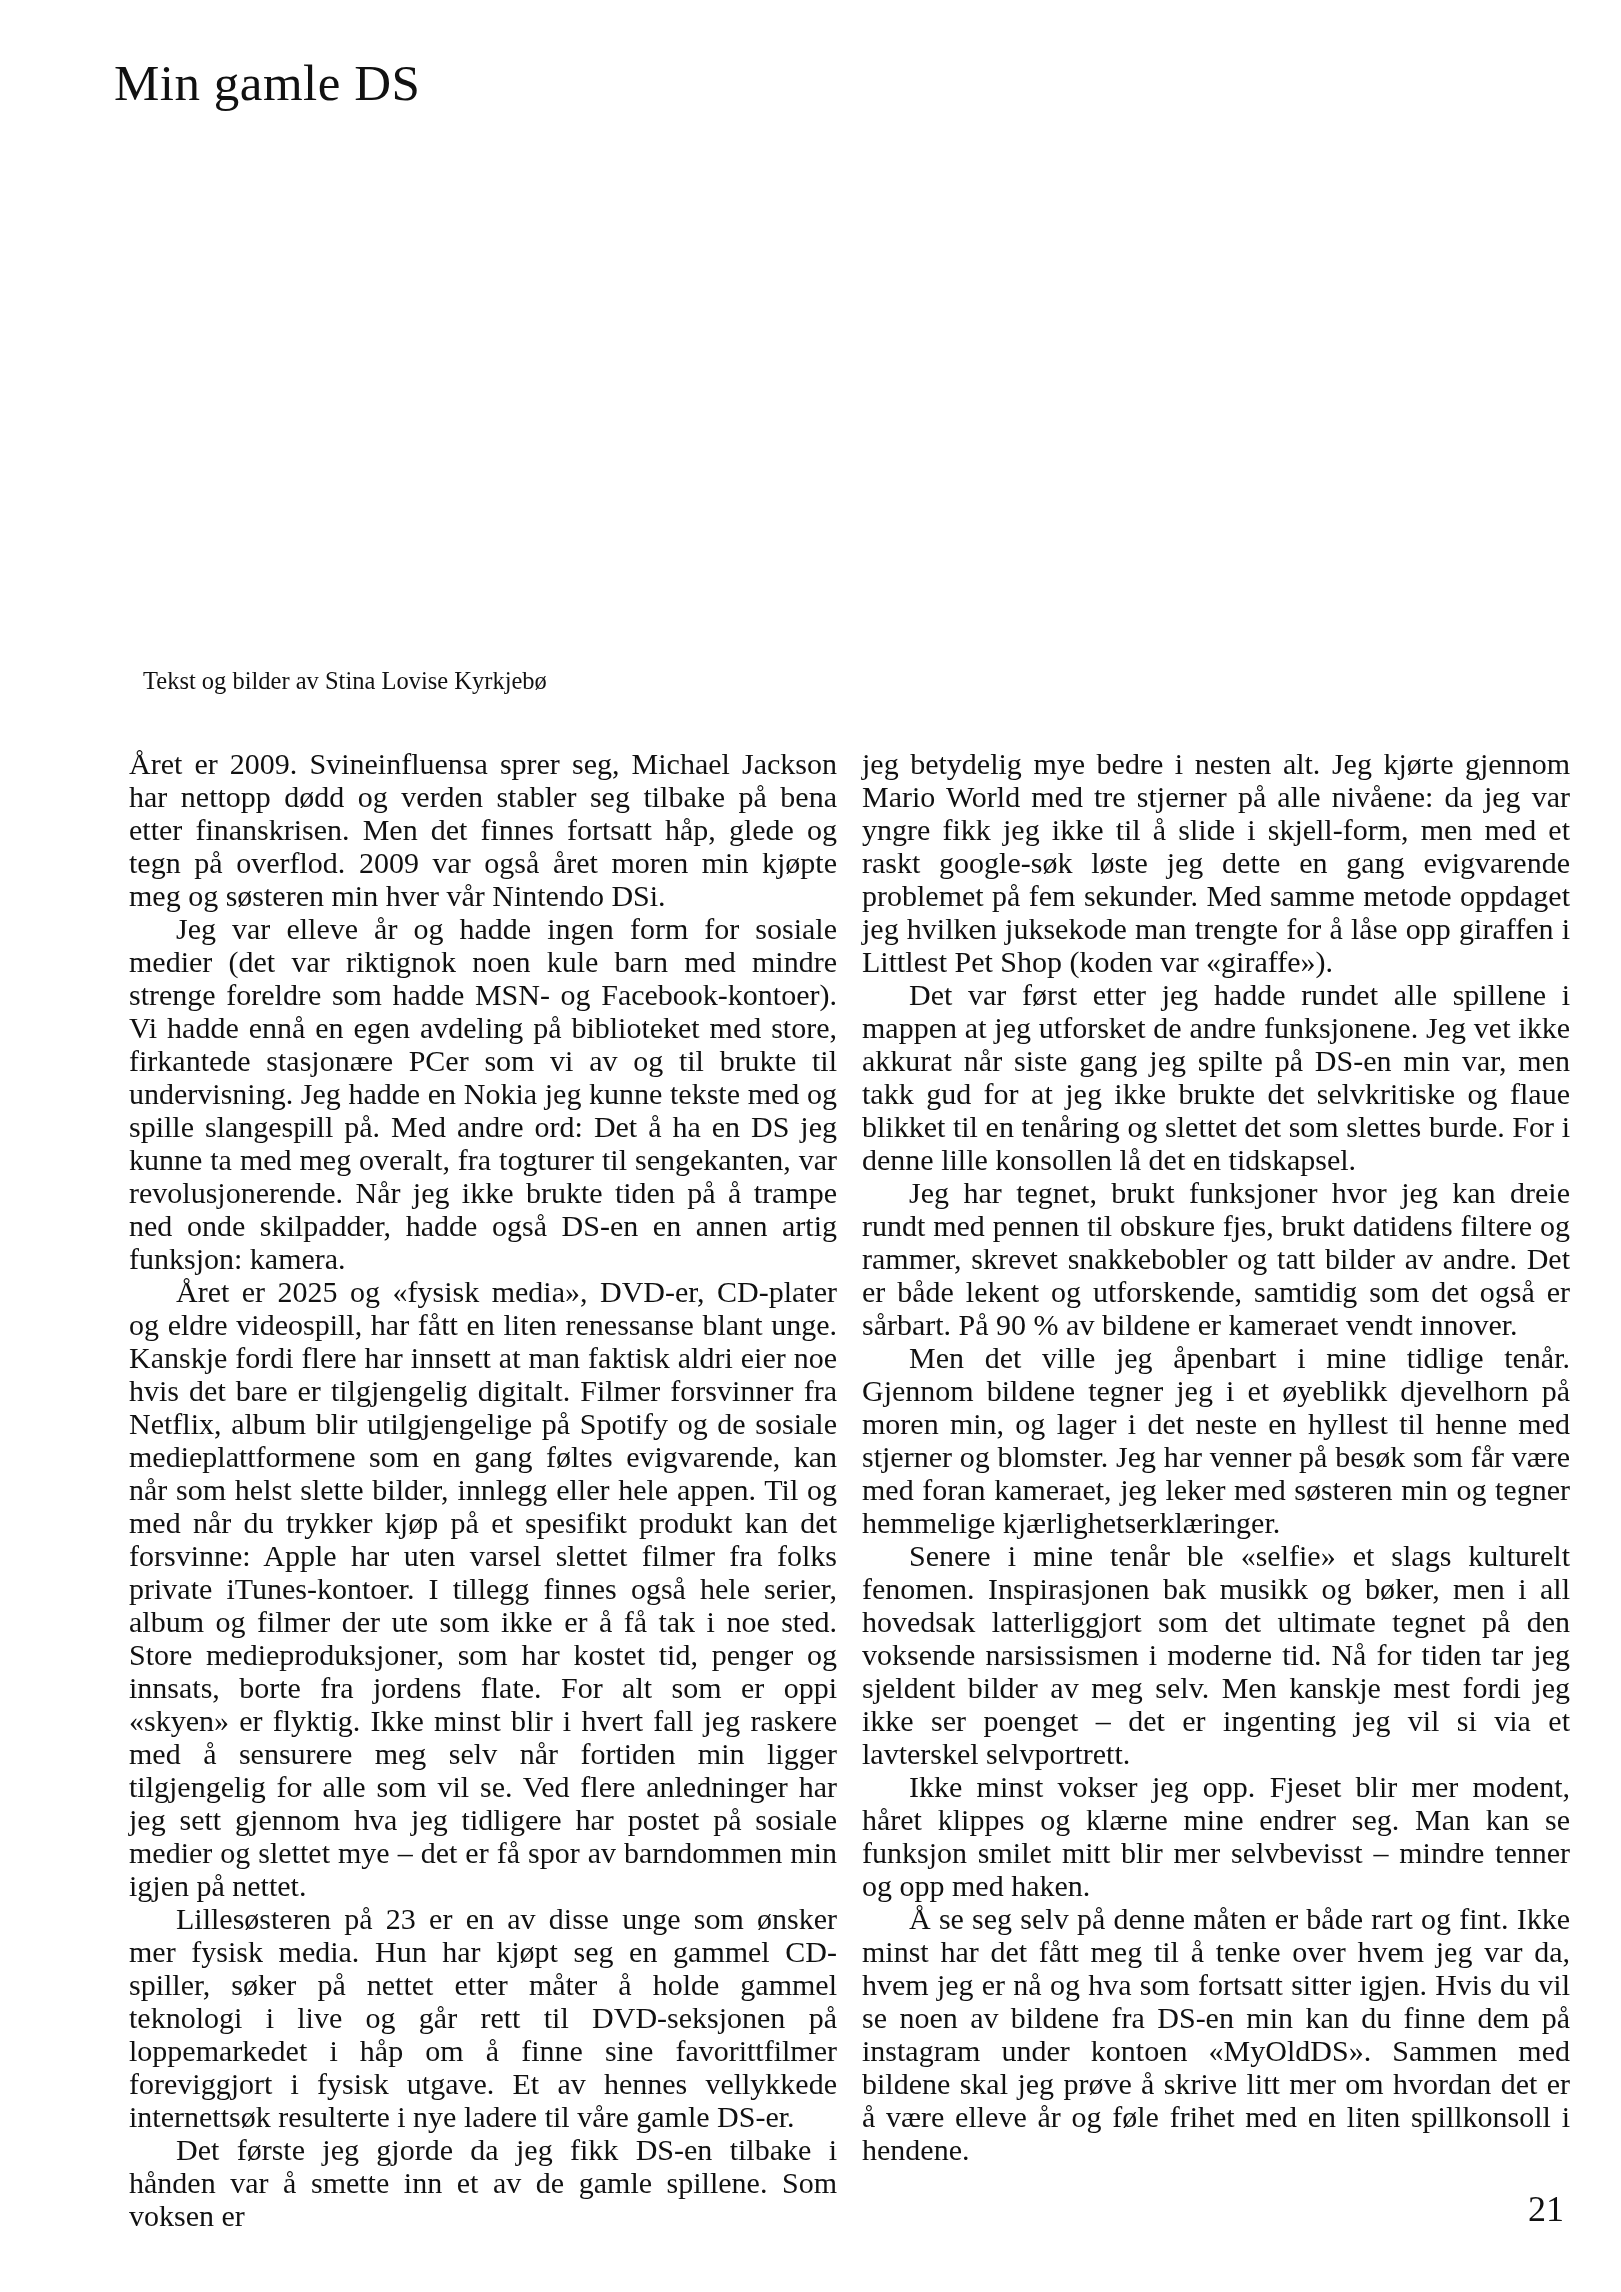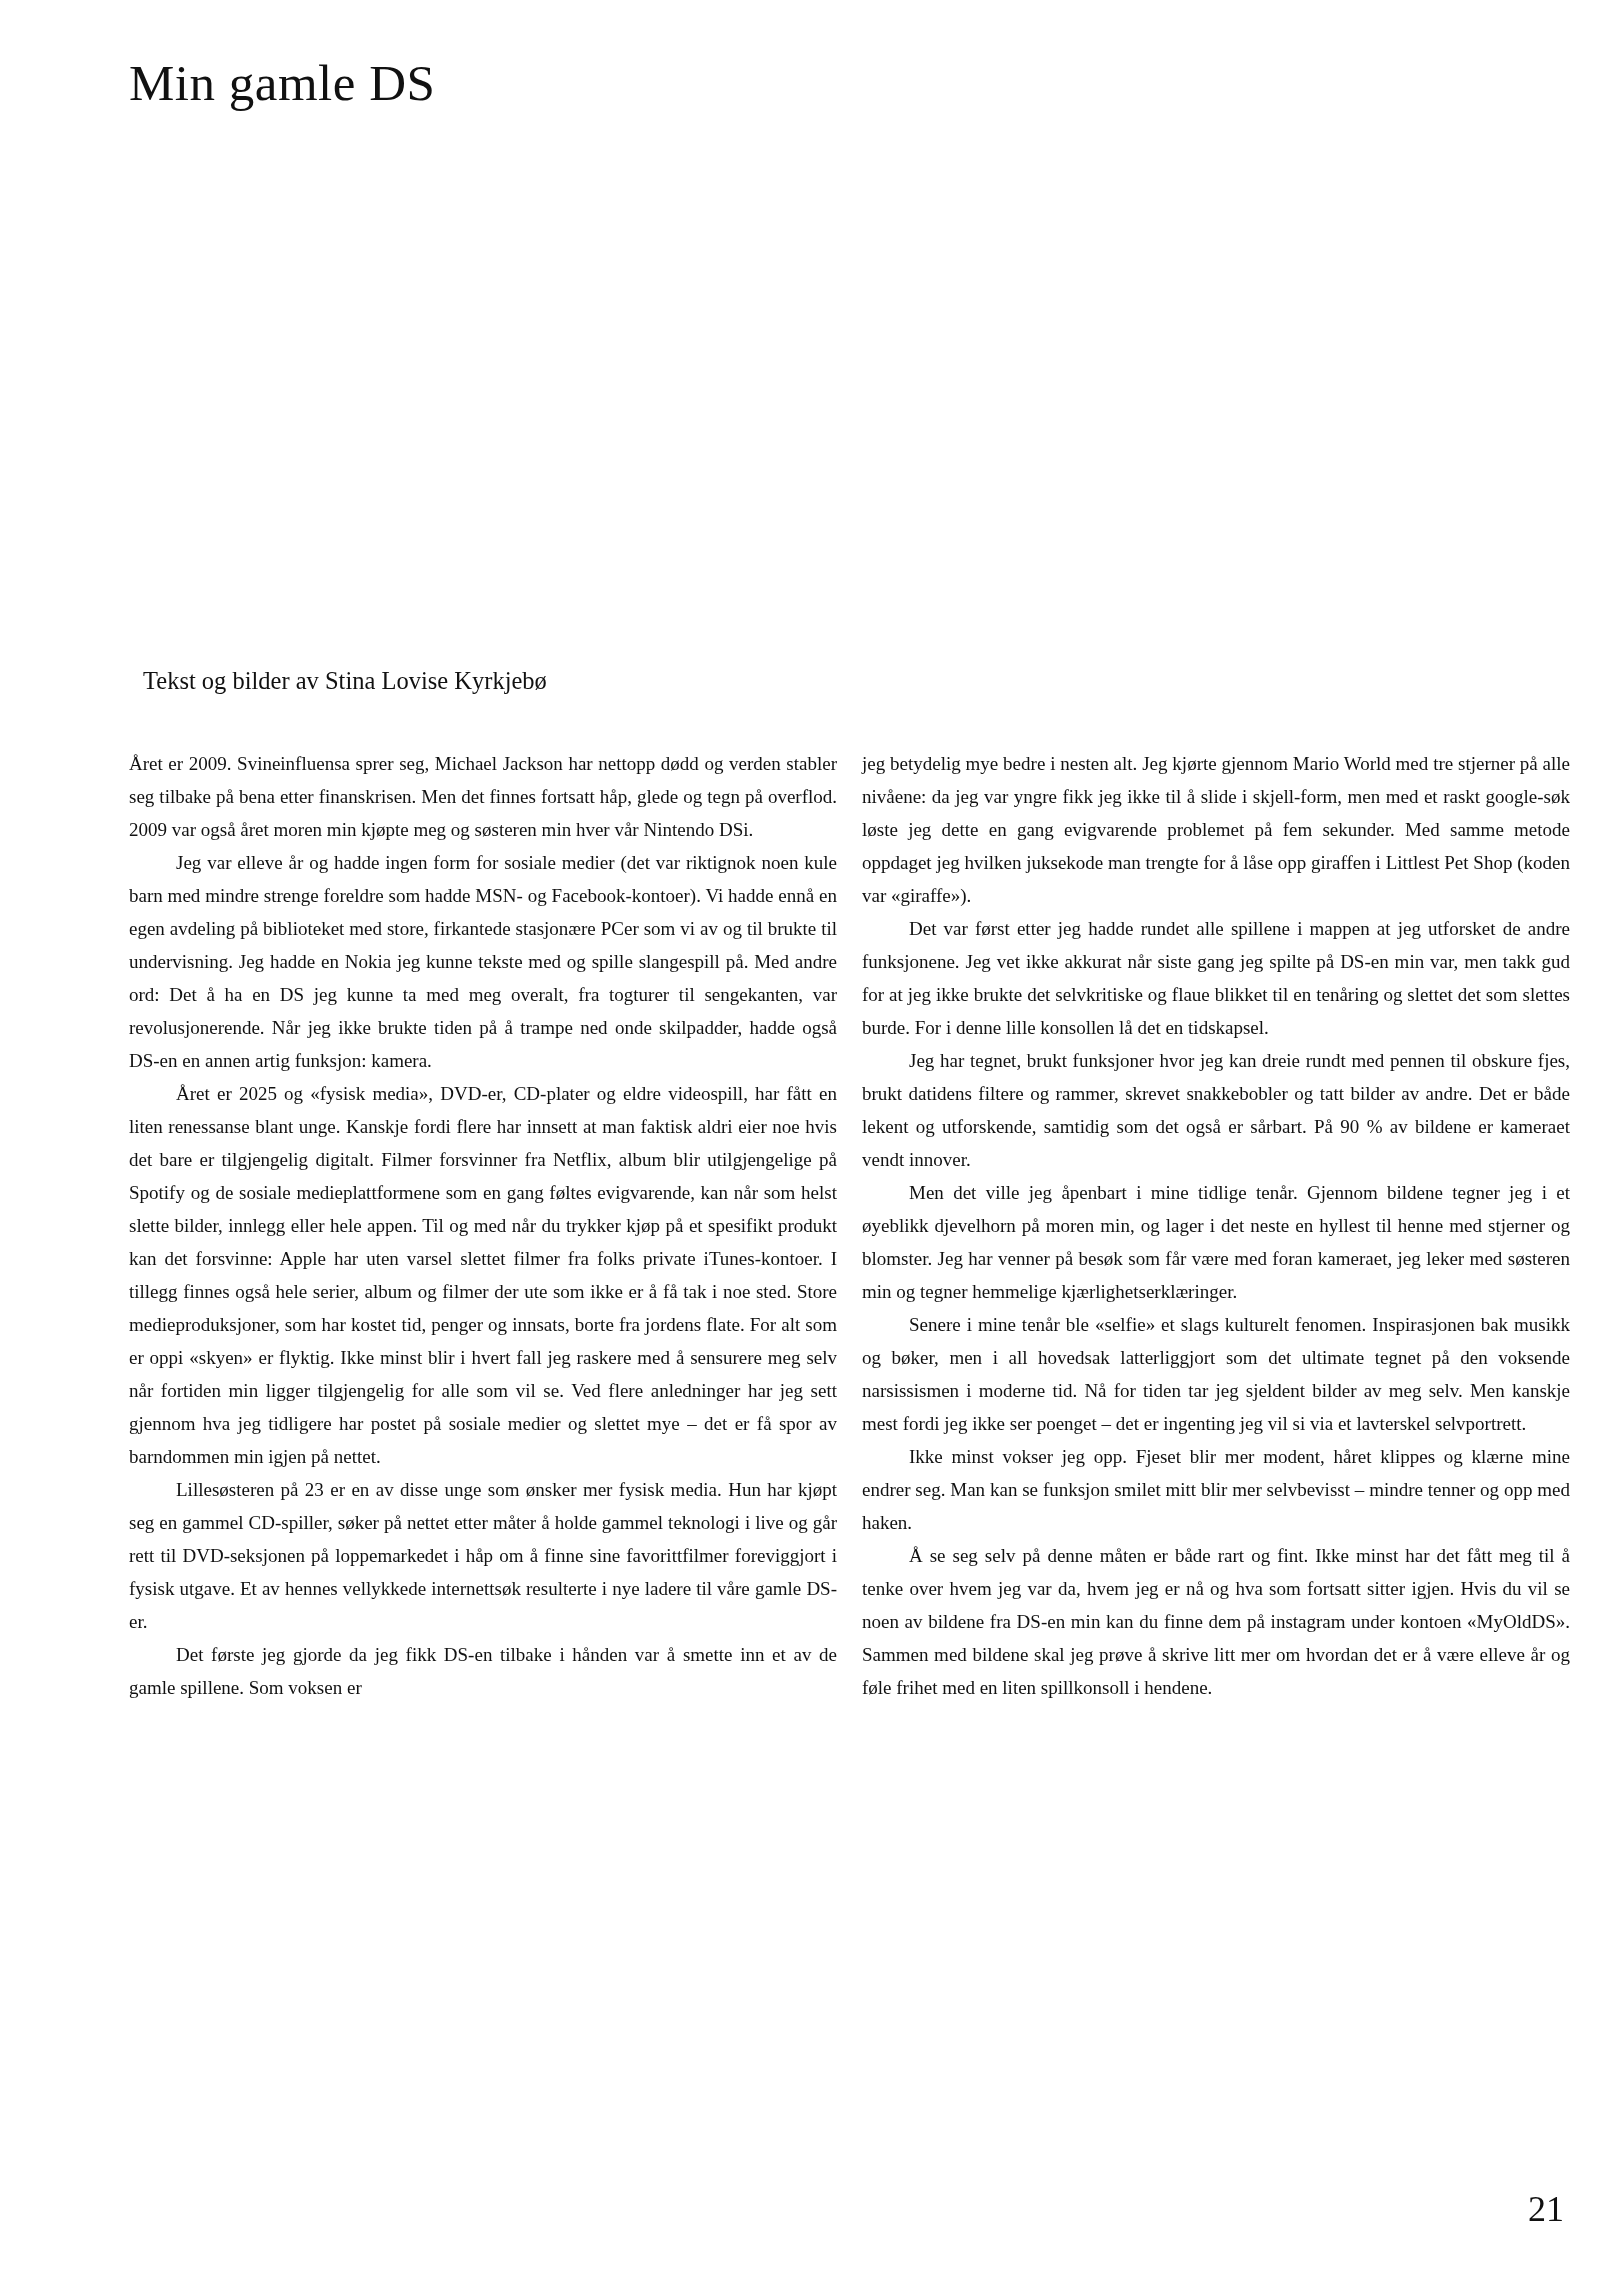--- a/index.html
+++ b/index.html
@@ -1,26 +1,26 @@
 <!DOCTYPE html>
 <html><head>
 <meta charset="utf-8">
 <style>
   html, body { margin: 0; padding: 0; background: #ffffff; }
   body { width: 1621px; height: 2293px; position: relative; overflow: hidden;
          font-family: "DejaVu Serif", "Liberation Serif", serif; color: #111111; }
-  .title { position: absolute; left: 129px; top: 55px; margin: 0;
+  .title { position: absolute; left: 114px; top: 55px; margin: 0;
            font-family: "Liberation Serif", serif; font-weight: normal;
            font-size: 51px; letter-spacing: 0.5px; line-height: 1.1; text-align: right; }
   .byline { position: absolute; left: 131px; top: 653px; margin: 12px;
             font-family: "Liberation Serif", serif; font-size: 24.5px; line-height: 31px; }
   .columns { position: absolute; top: 747px; left: 129px; width: 1441px;
              display: flex; justify-content: space-between; }
   .col { width: 708px; font-family: "Liberation Serif", serif;
-         font-size: 19px; line-height: 33px; text-align: justify;
+         font-size: 30px; line-height: 33px; text-align: justify;
          hyphens: auto; -webkit-hyphens: auto; }
   .col p { margin: 0; text-indent: 47px; }
   .col p.first { text-indent: 0; }
   .page-number { position: absolute; right: 57px; top: 2188px;
                  font-family: Liberation Serif, serif; font-size: 36px; }
 </style>
 </head>
 <body>
 
 <h1 class="title">Min gamle DS</h1>

